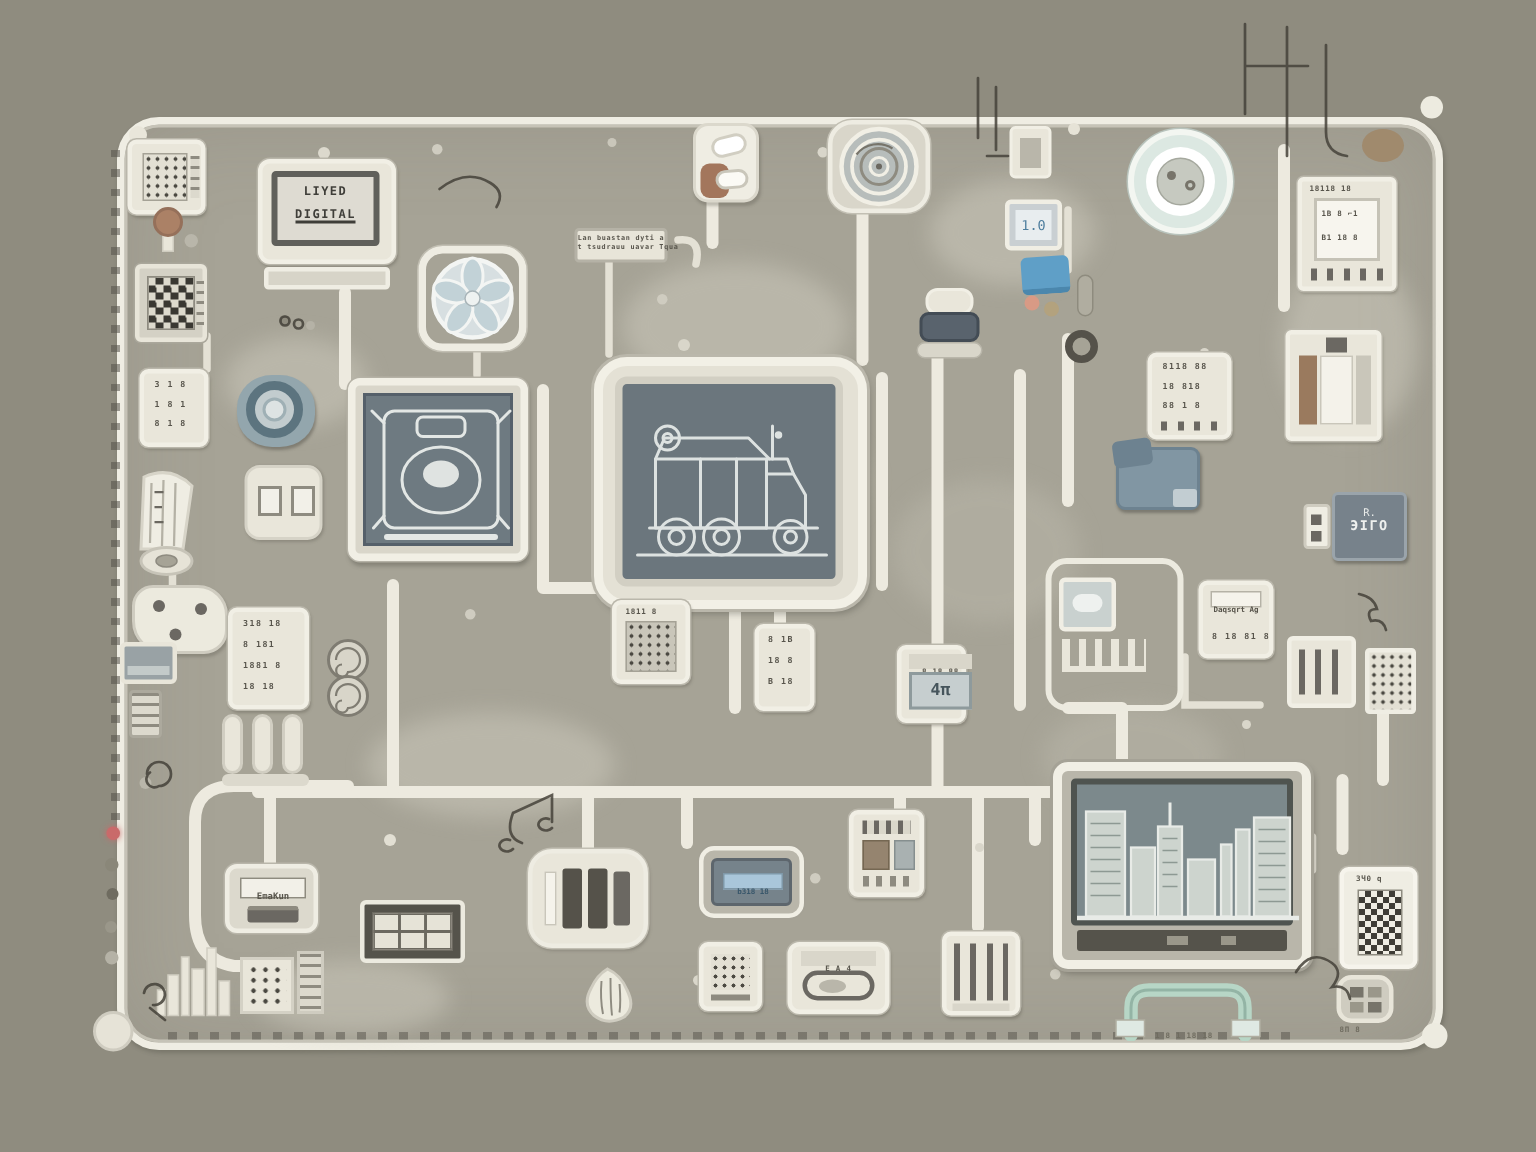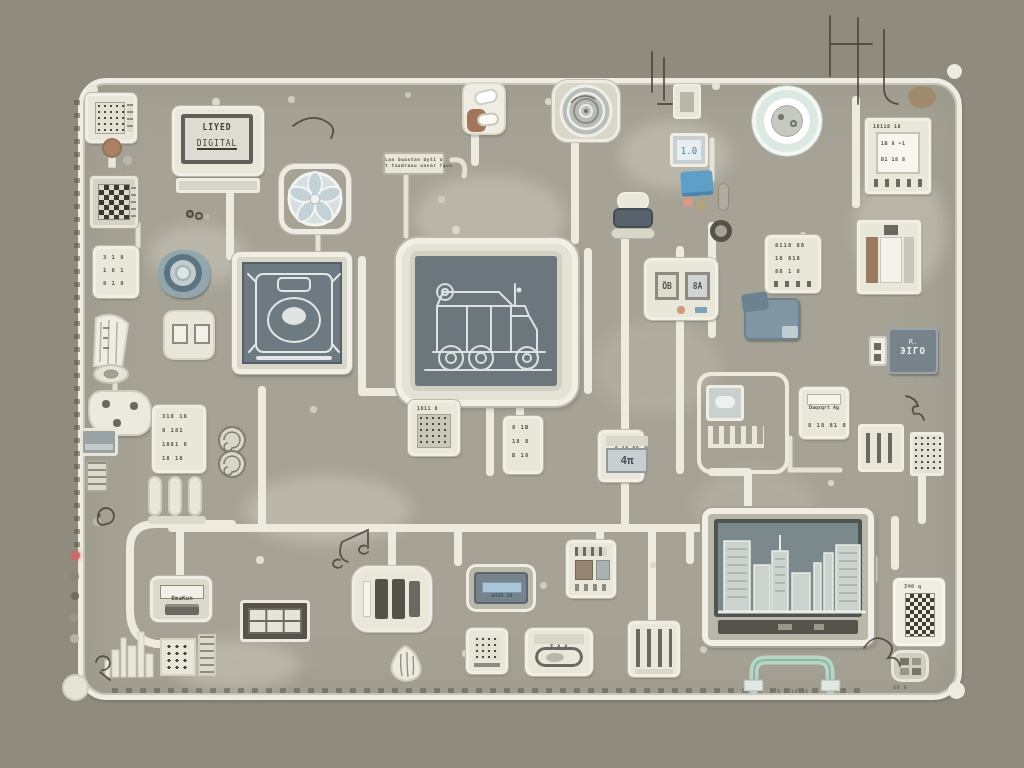--- a/index.html
+++ b/index.html
@@ -127,21 +127,21 @@
   <div class="cmp dot" style="left:710px;top:220px;width:22px;height:22px;border:5px solid #55524a;background:#a6a396"></div>
 
   <div class="cmp wframe" style="left:85px;top:93px;width:52px;height:50px">
     <div class="cmp dotgrid" style="left:7px;top:6px;width:30px;height:32px;border:1px solid #a5a296"></div>
     <div class="cmp hstripes" style="left:39px;top:8px;width:6px;height:28px"></div>
   </div>
 
   <div class="cmp wframe" style="left:172px;top:106px;width:92px;height:70px;border-radius:8px">
     <div class="cmp" style="left:6px;top:5px;width:72px;height:50px;background:#dedbd2;border:4px solid #60605b;border-radius:3px;text-align:center">
       <div class="mono" style="font-size:8px;font-weight:bold;color:#3f3e39;margin-top:5px;letter-spacing:1px">LIYED</div>
-      <div class="mono" style="font-size:8px;font-weight:normal;color:#3f3e39;letter-spacing:1px;border-bottom:2px solid #3f3e39;display:inline-block">DIGITAL</div>
+      <div class="mono" style="font-size:8px;font-weight:bold;color:#3f3e39;letter-spacing:1px;border-bottom:2px solid #3f3e39;display:inline-block">DIGITAL</div>
     </div>
   </div>
   <div class="cmp" style="left:176px;top:178px;width:84px;height:15px;background:#d7d4c8;border:3px solid #efede3;border-radius:3px"></div>
 
   <div class="cmp" style="left:279px;top:164px;width:72px;height:70px;border:5px solid #eeece2;border-radius:16px;box-shadow:0 0 0 1px #c2bfb3">
     <svg width="62" height="60" viewBox="0 0 62 60">
       <circle cx="31" cy="30" r="26" fill="#d7dfe1" stroke="#f3f5f3" stroke-width="3"></circle>
       <g stroke="#f3f5f3" stroke-width="2" fill="#c2d2d7">
         <ellipse cx="31" cy="15" rx="7" ry="12"></ellipse>
         <ellipse cx="31" cy="15" rx="7" ry="12" transform="rotate(72 31 30)"></ellipse>
@@ -317,30 +317,20 @@
           <circle cx="66" cy="102" r="12"></circle>
             <circle cx="66" cy="102" r="5"></circle>
           <circle cx="112" cy="102" r="11"></circle>
             <circle cx="112" cy="102" r="4"></circle>
         </g>
         <circle cx="104" cy="34" r="2.5" fill="#dde2e1"></circle>
       </svg>
     </div>
   </div>
 
-  <div class="cmp wframe" style="left:644px;top:258px;width:74px;height:62px;border-radius:8px">
-    <div class="cmp" style="left:8px;top:11px;width:24px;height:28px;background:#dfdcd0;border:3px solid #8e8b80;text-align:center">
-      <span class="mono" style="font-size:8px;font-weight:bold">ÖB</span>
-    </div>
-    <div class="cmp" style="left:38px;top:11px;width:25px;height:28px;background:#cfd5d5;border:3px solid #8e8b80;text-align:center">
-      <span class="mono" style="font-size:8px;font-weight:bold">8A</span>
-    </div>
-    <div class="cmp dot" style="left:30px;top:45px;width:8px;height:8px;background:#cf9a7d"></div>
-    <div class="cmp" style="left:48px;top:46px;width:12px;height:6px;background:#7fa3b8"></div>
-  </div>
 
   <div class="cmp wframe" style="left:765px;top:235px;width:56px;height:58px">
     <div class="mono grows" style="position:absolute;left:7px;top:4px">8118 88</div>
     <div class="mono grows" style="position:absolute;left:7px;top:17px">18 818</div>
     <div class="mono grows" style="position:absolute;left:7px;top:30px">88 1 8</div>
     <div class="cmp slats" style="left:6px;top:43px;width:38px;height:6px"></div>
   </div>
 
   <div class="cmp" style="left:744px;top:298px;width:56px;height:42px;background:#8196a3;border:2px solid #6d8290;border-radius:6px;box-shadow:1px 2px 2px rgba(60,60,55,.4)">
     <div class="cmp" style="left:-4px;top:-7px;width:26px;height:18px;background:#6d8290;border-radius:4px;transform:rotate(-8deg)"></div>

